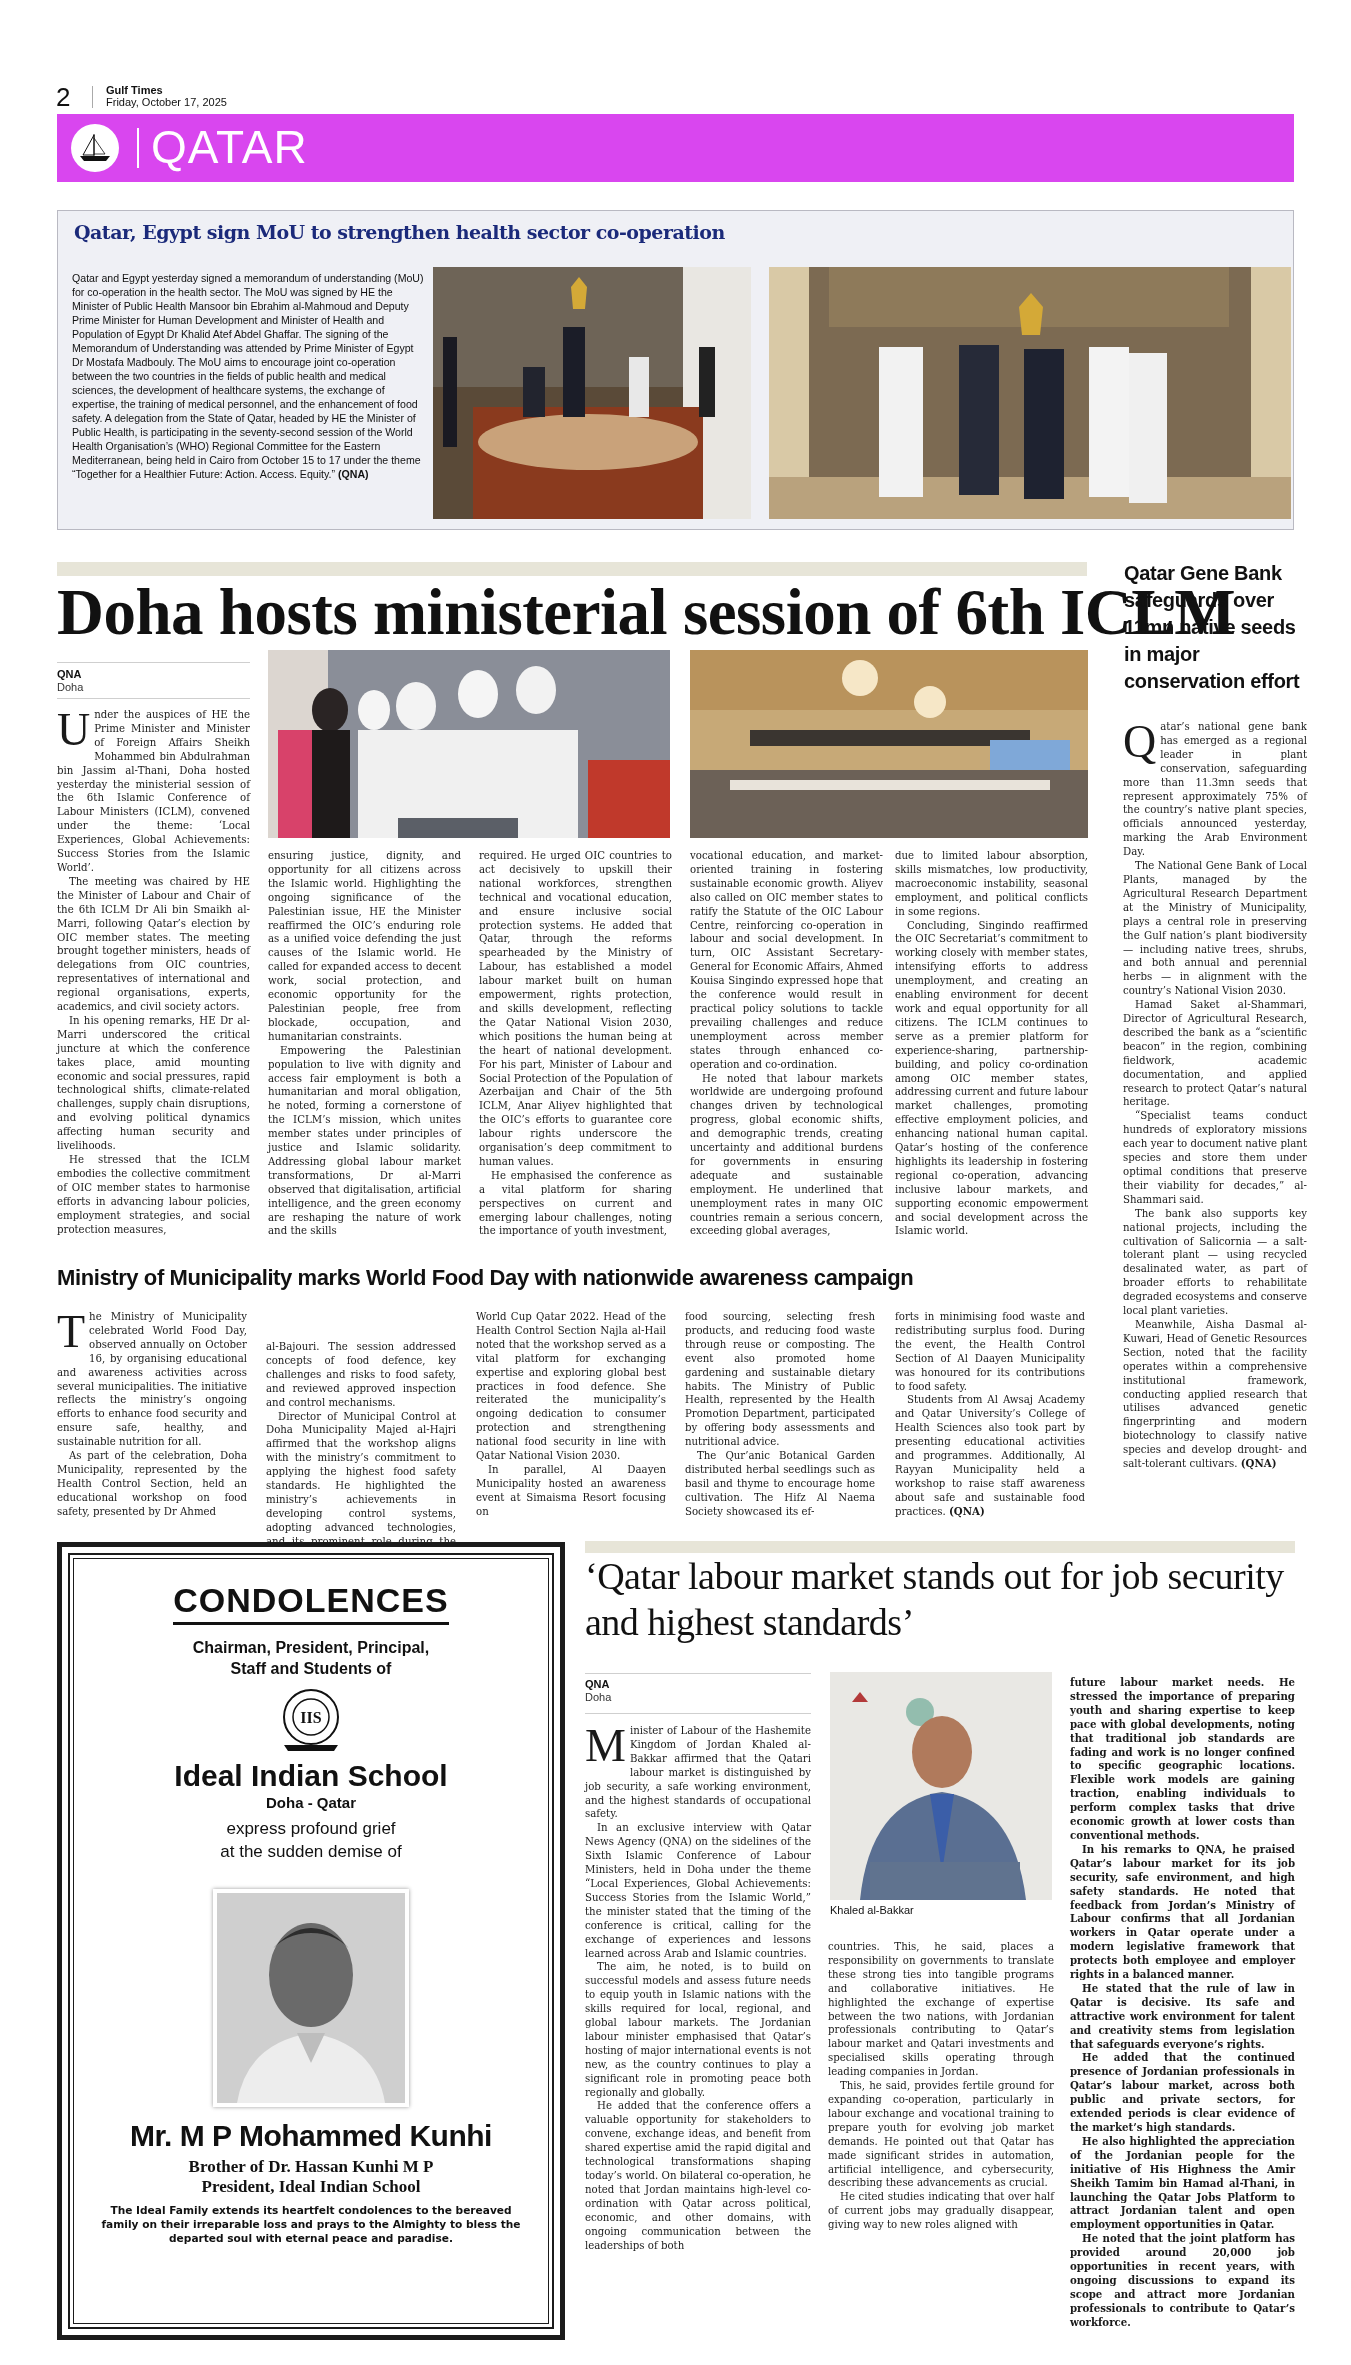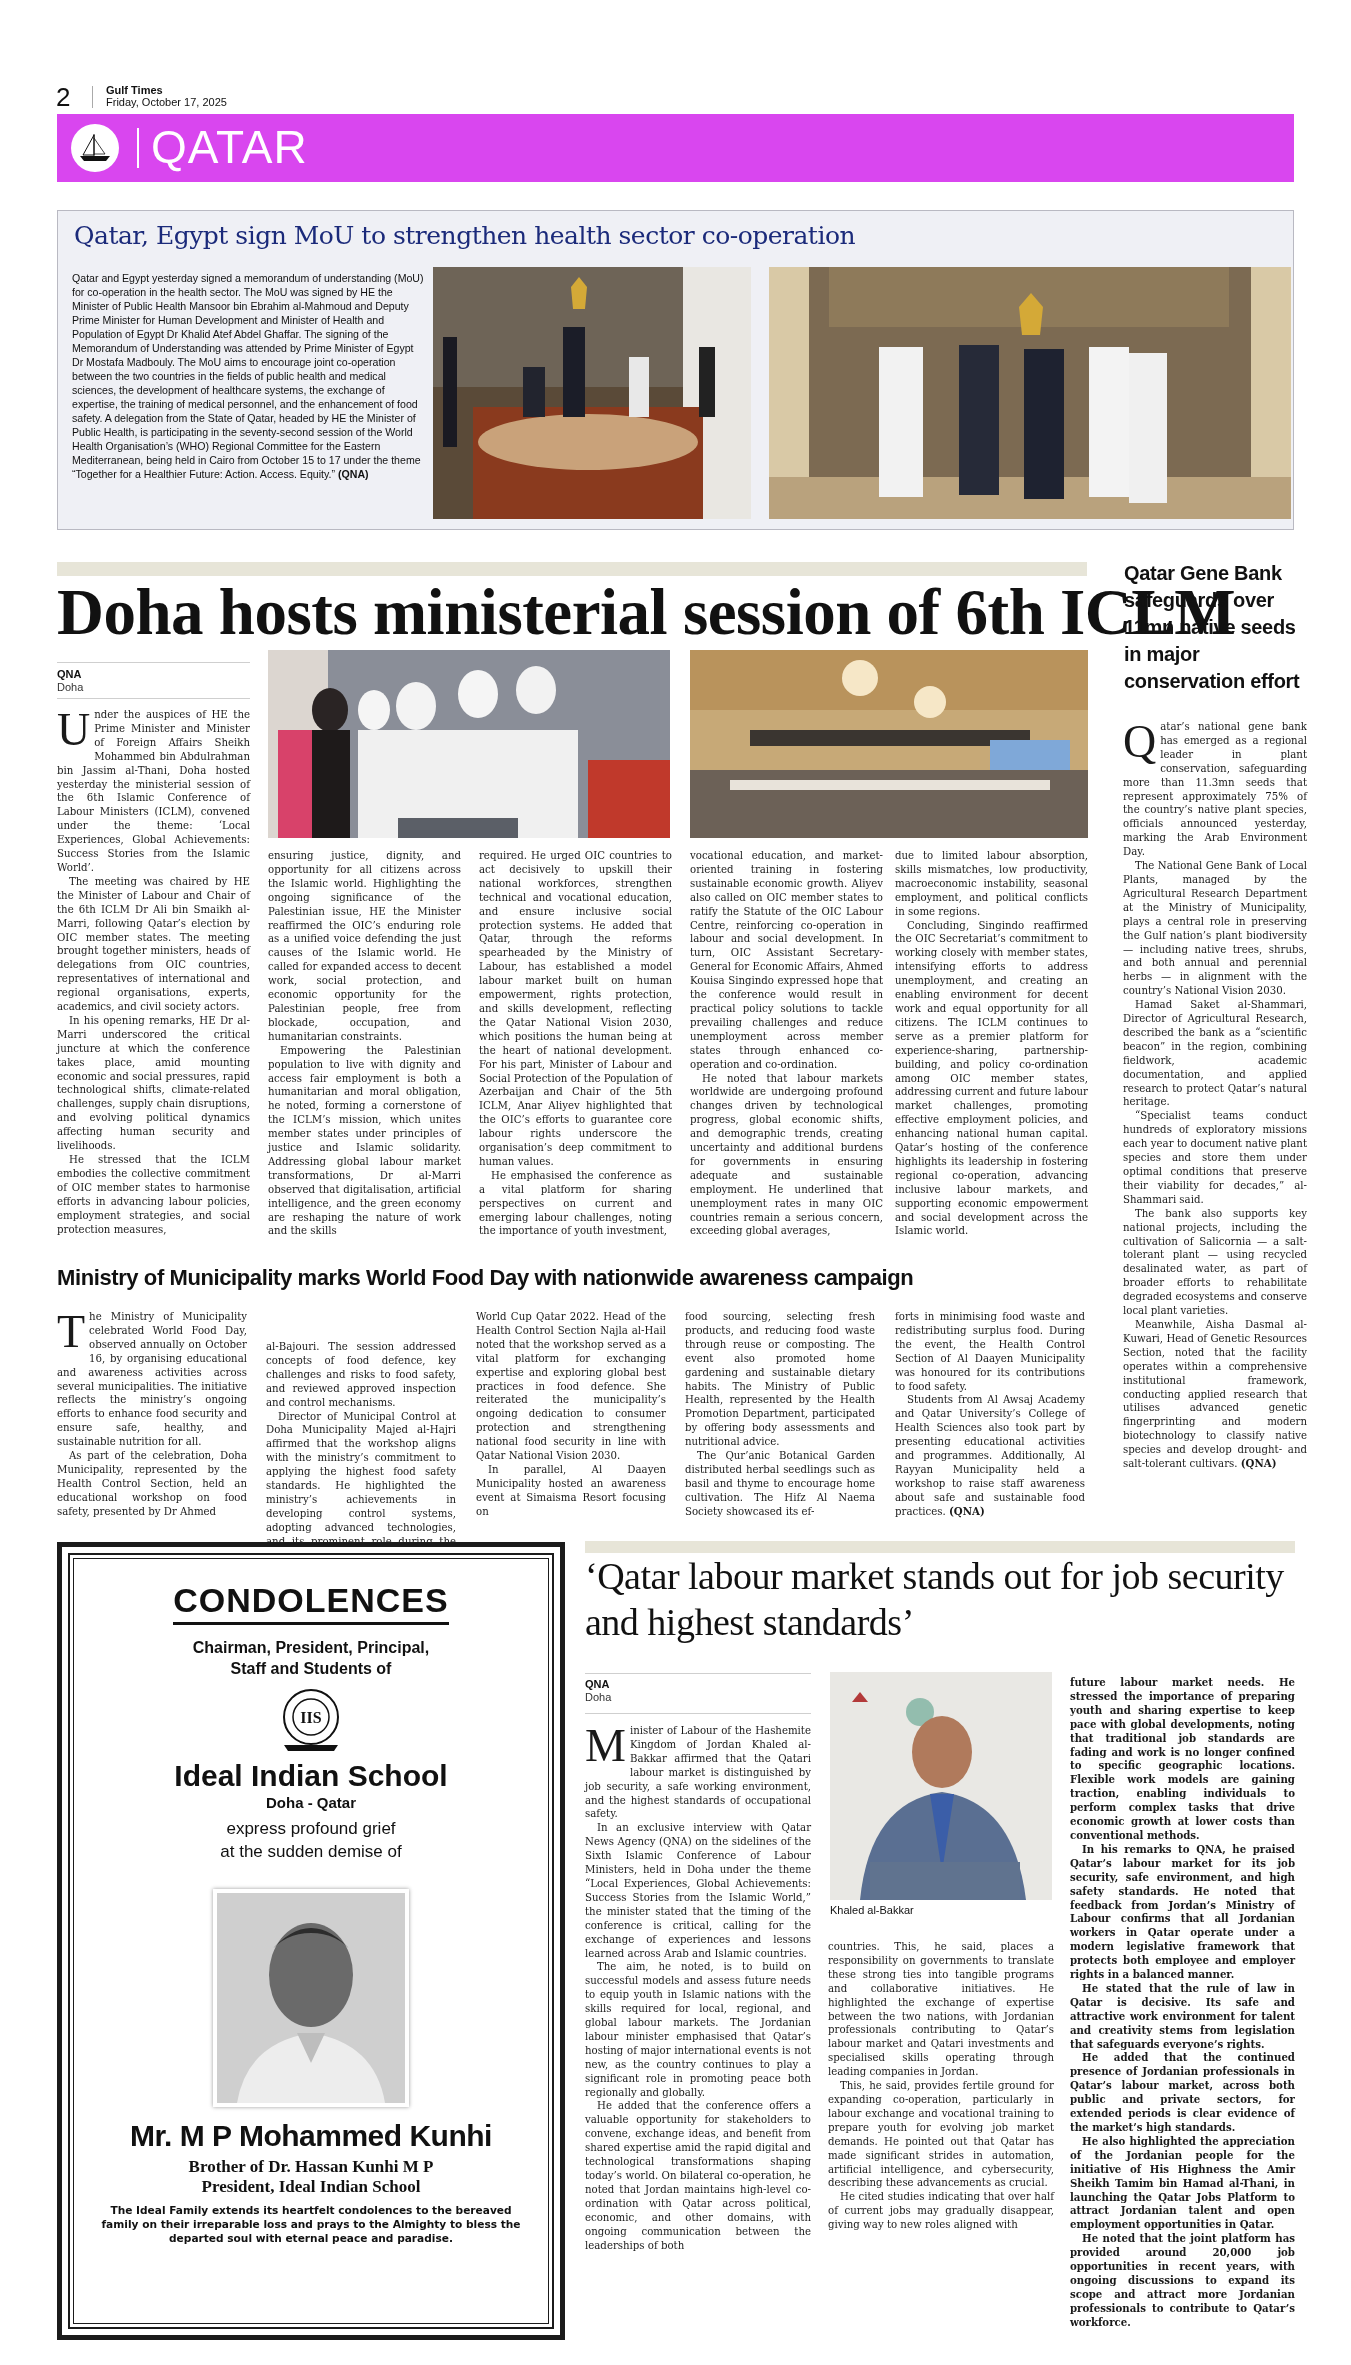--- a/index.html
+++ b/index.html
@@ -14,21 +14,21 @@
   .pub-name { left: 106px; top: 84px; font-family: "Liberation Sans", sans-serif; font-weight: bold; font-size: 11px; color: #111; }
   .pub-date { left: 106px; top: 96px; font-family: "Liberation Sans", sans-serif; font-size: 11px; color: #111; }
 
   .band { left: 57px; top: 114px; width: 1237px; height: 68px; background: #d946ef; }
   .band-logo { position: absolute; left: 14px; top: 10px; width: 48px; height: 48px; border-radius: 50%; background: #fff; display:flex; align-items:center; justify-content:center; }
   .band-rule { position: absolute; left: 80px; top: 14px; width: 2px; height: 40px; background: #fff; }
   .band-title { position: absolute; left: 94px; top: 6px; font-family: "Liberation Sans", sans-serif; font-size: 46px; font-weight: 300; color: #fff; letter-spacing: 1px; }
 
   
   .mou-box { left: 57px; top: 210px; width: 1237px; height: 320px; background: #eff0f5; border: 1px solid #b9b9c2; }
-  .mou-title { position: absolute; left: 16px; top: 10px; font-family: "DejaVu Serif", serif; font-weight: normal; font-size: 25px; color: #1b2a7a; letter-spacing: -0.5px; }
+  .mou-title { position: absolute; left: 16px; top: 10px; font-family: "DejaVu Serif", serif; font-weight: bold; font-size: 19px; color: #1b2a7a; letter-spacing: -0.5px; }
   .mou-text { position: absolute; left: 14px; top: 60px; width: 354px; font-family: "Liberation Sans", sans-serif; font-size: 10.6px; line-height: 14px; color: #111; }
   .mou-text b { font-weight: bold; }
   .photo { position: absolute; overflow: hidden; }
   .mou-photo1 { left: 375px; top: 56px; width: 318px; height: 252px; }
   .mou-photo2 { left: 711px; top: 56px; width: 522px; height: 252px; }
 
   
   .iclm-bar { left: 57px; top: 562px; width: 1030px; height: 14px; background: #e7e5d8; }
   .iclm-title { left: 57px; top: 575px; font-family: "Liberation Serif", serif; font-weight: bold; font-size: 65px; color: #111; letter-spacing: -0.5px; white-space: nowrap; }
   .byline-rule { height: 1px; background: #cfcfcf; }

